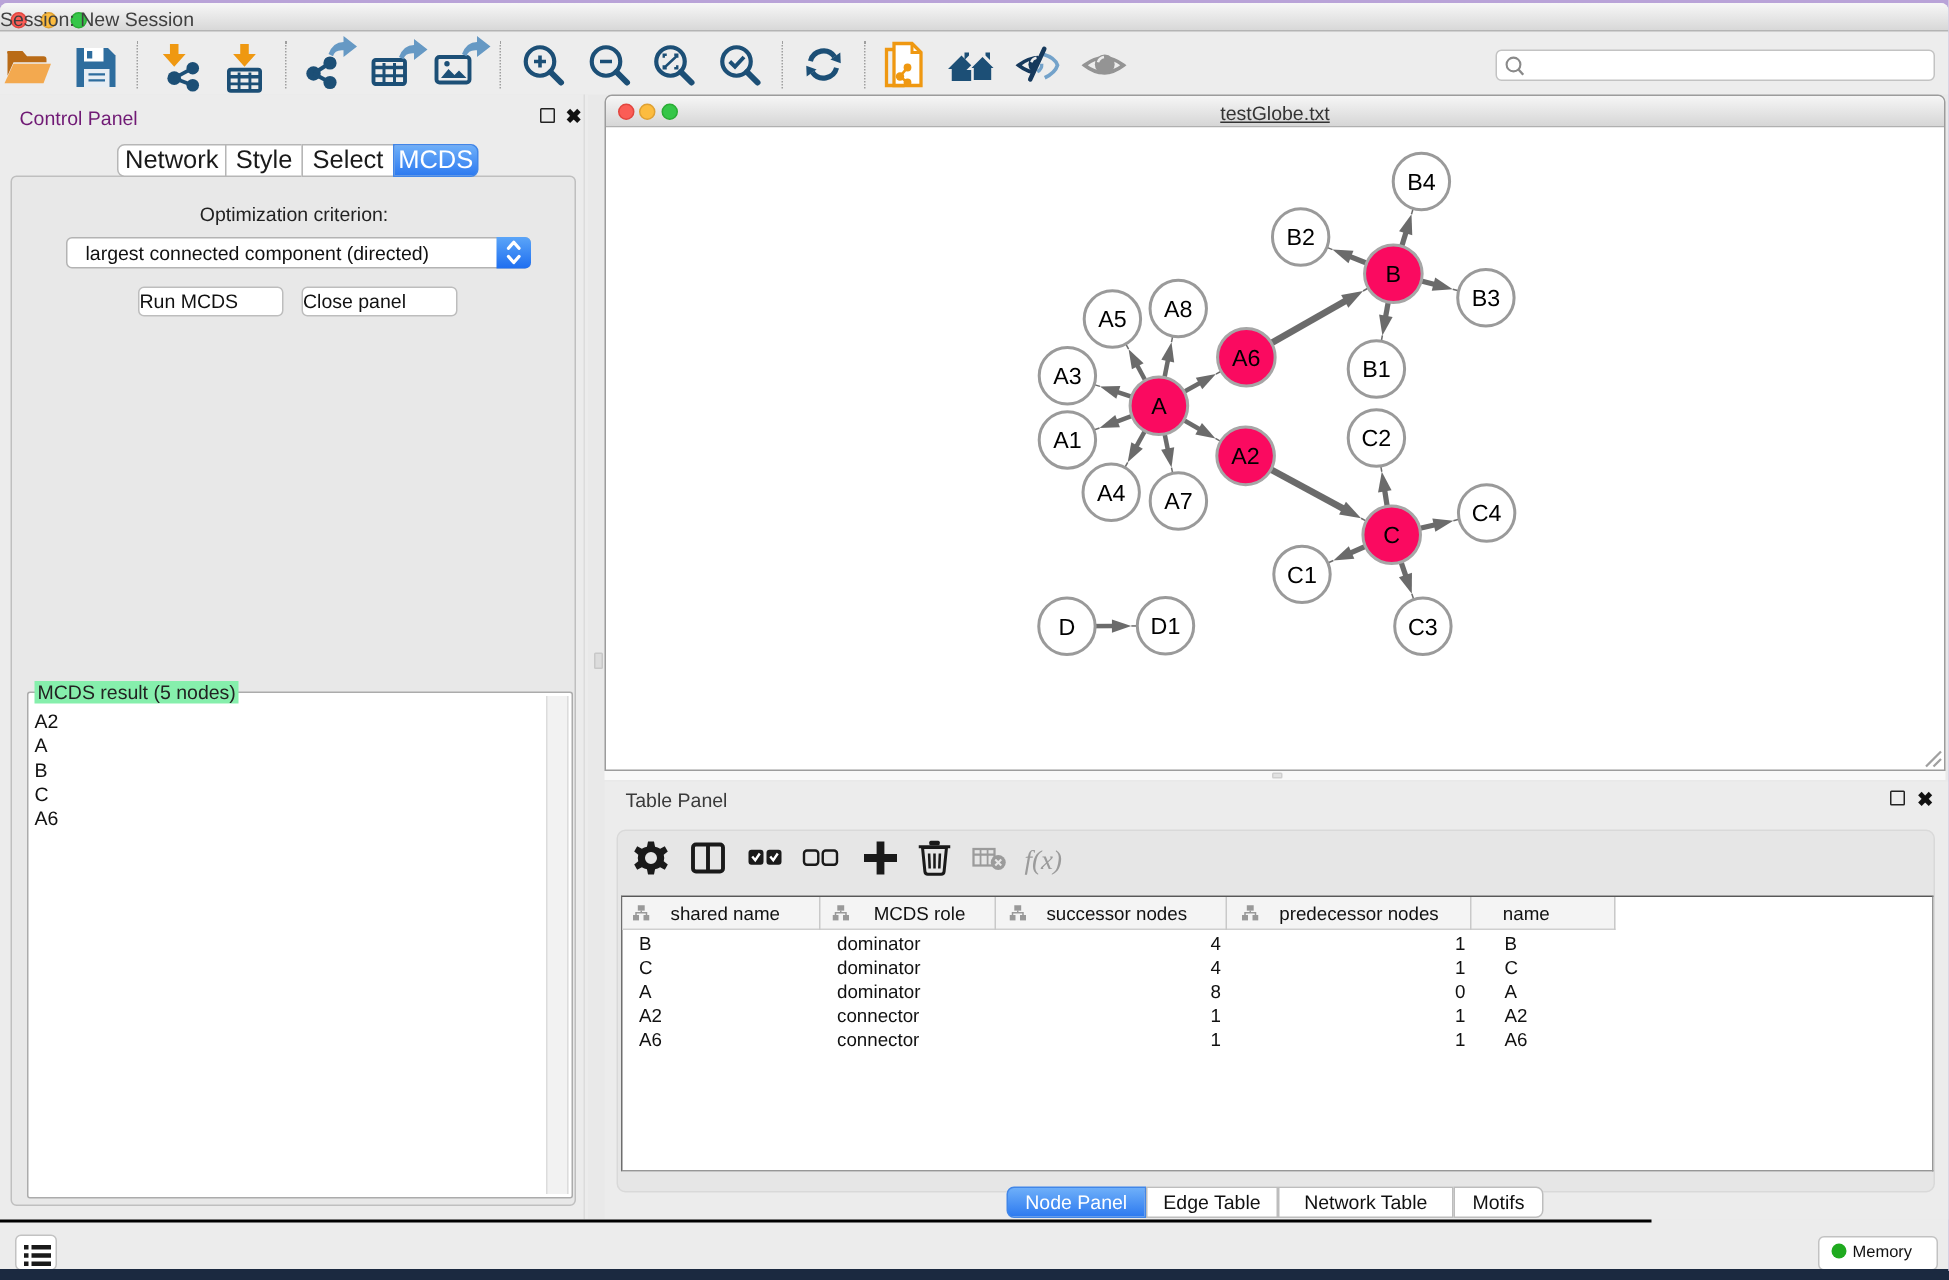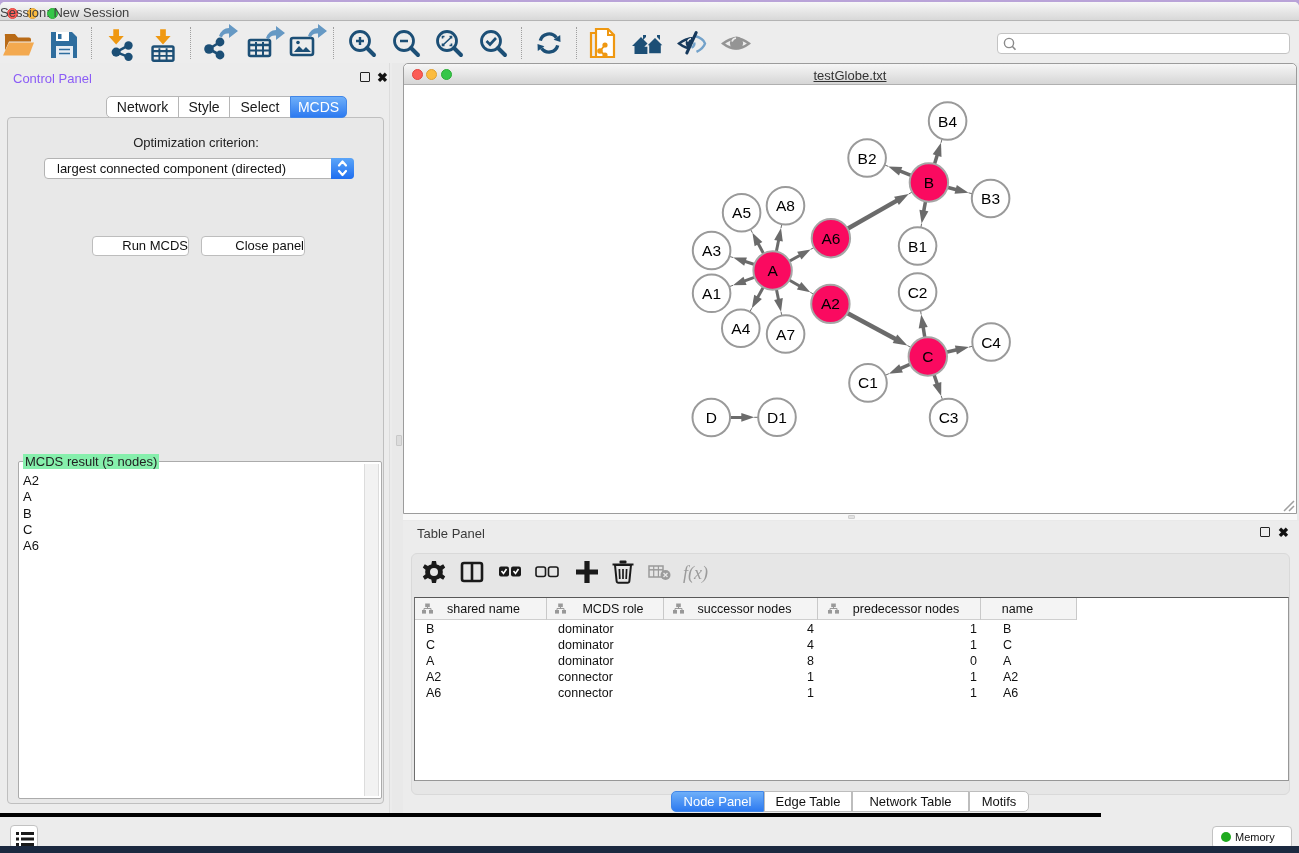--- a/index.html
+++ b/index.html
@@ -19,39 +19,39 @@
 
 #toolbar { position:absolute; left:0; top:20px; width:1299px; height:41px; background:#ededed; }
 .tbsep { position:absolute; top:5px; height:32px; width:0; border-left:1px dotted #9f9f9f; }
 #search { position:absolute; left:997px; top:11px; width:293px; height:21px; background:#fff; border:1px solid #c3c3c3; border-radius:4px; }
 
 
 #mainarea { position:absolute; left:0; top:61px; width:1299px; height:750px; background:#e9e9e9; }
 
 
 #cpanel { position:absolute; left:0; top:0; width:392px; height:750px; background:#ececec; }
-#cpanel-title { position:absolute; left:13px; top:8px; font-size:13px; color:#8b5cf6; }
+#cpanel-title { position:absolute; left:13px; top:8px; font-size:13px; color:#701a75; }
 .winbtn-sq { position:absolute; width:10px; height:10px; border:1.5px solid #222; border-radius:1px; }
 .winbtn-x { position:absolute; font-size:13px; font-weight:bold; color:#111; line-height:11px; }
 #cpanel .winbtn-sq { left:360px; top:9px; }
 #cpanel .winbtn-x { left:377px; top:9px; }
 
 #cp-tabs { position:absolute; left:78px; top:33px; height:22px; }
-.cptab { position:absolute; top:0; height:22px; background:#fff; border:1px solid #b6b6b6; font-size:14px; color:#1a1a1a; text-align:center; line-height:20px;margin-left:28px; }
+.cptab { position:absolute; top:0; height:22px; background:#fff; border:1px solid #b6b6b6; font-size:17px; color:#1a1a1a; text-align:center; line-height:20px; }
 #tab-network { left:0; width:73px; border-radius:5px 0 0 5px; }
 #tab-style { left:72px; width:52px; }
 #tab-select { left:123px; width:62px; }
 #tab-mcds { left:184px; width:57px; border-radius:0 5px 5px 0; background:linear-gradient(#6eaff9,#2d7af0); color:#fff; border-color:#4186e8; }
 
 #cp-panel { position:absolute; left:7px; top:54px; width:377px; height:687px; background:#e8e8e8; border:1px solid #bfbfbf; border-radius:4px; }
 #opt-label { position:absolute; left:0; top:72px; width:100%; text-align:center; font-size:13px; color:#222; }
 #combo { position:absolute; left:44px; top:95px; width:310px; height:21px; background:#fff; border:1px solid #b3b3b3; border-radius:4px; }
 #combo .ctext { position:absolute; left:12px; top:2px; font-size:13px; color:#111; }
 #combo .stepper { position:absolute; right:-1px; top:-1px; width:23px; height:21px; background:linear-gradient(#5ba5f8,#1e6ef0); border-radius:0 4px 4px 0; }
-.btn { position:absolute; height:20px; background:#fff; border:1px solid #bdbdbd; border-radius:4px; font-size:13px; color:#111; text-align:right; line-height:18px;margin-top:45px; }
+.btn { position:absolute; height:20px; background:#fff; border:1px solid #bdbdbd; border-radius:4px; font-size:13px; color:#111; text-align:left; line-height:18px; }
 #btn-run { left:92px; top:128px; width:97px; }
 #btn-close { left:201px; top:128px; width:104px; }
 
 #fieldset { position:absolute; left:18px; top:398px; width:364px; height:338px; border:1px solid #ababab; border-radius:2px; background:#fff; }
 #fs-legend { position:absolute; left:4px; top:-8px; background:#86efac; font-size:13px; color:#222; padding:0 2px; }
 #fs-list { position:absolute; left:4px; top:11px; font-size:13px; line-height:16.3px; color:#111; }
 #fs-scroll { position:absolute; right:2px; top:2px; width:15px; height:332px; background:#f2f2f2; border-left:1px solid #dcdcdc; border-right:1px solid #dcdcdc; }
 
 
 #netwin { position:absolute; left:403px; top:0; width:894px; height:451px; background:#fff; border:1px solid #9c9c9c; border-radius:5px 5px 0 0; }
@@ -75,21 +75,21 @@
 #tp-toolbar { position:absolute; left:8px; top:32px; width:879px; height:44px; }
 #tp-table { position:absolute; left:11px; top:76px; width:875px; height:184px; background:#fff; border-top:1px solid #585858; border-left:1px solid #6e6e6e; border-right:1px solid #979797; border-bottom:1px solid #979797; }
 #tp-header { position:absolute; left:0; top:0; width:662px; height:22px; background:#f4f4f4; border-bottom:1px solid #cfcfcf; font-size:12.5px; color:#111; }
 .hdrcell { position:absolute; top:0; height:22px; line-height:22px; text-align:center; border-right:1px solid #c9c9c9; }
 .trow { position:absolute; font-size:12.5px; color:#111; line-height:16px; }
 .hico { position:absolute; top:5px; }
 #tp-tabs { position:absolute; left:268px; top:270px; height:21px; font-size:13px; }
 .btab { position:absolute; top:0; height:21px; background:#fff; border:1px solid #bdbdbd; color:#111; text-align:center; line-height:19px; }
 
 
-#statusbar { position:absolute; left:0; top:811px; width:1101px; height:34px; background:#ececec; border-top:4px solid #000000; }
+#statusbar { position:absolute; left:0; top:811px; width:1101px; height:34px; background:#ececec; border-top:2px solid #000000; }
 #sb-left { position:absolute; left:10px; top:8px; width:28px; height:24px; background:#fff; border:1px solid #c2c2c2; border-radius:4px; }
 #sb-right { position:absolute; left:1212px; top:9px; width:80px; height:23px; background:#fff; border:1px solid #c2c2c2; border-radius:4px; font-size:11px; color:#111; line-height:21px; }
 #sb-right .dot { display:inline-block; width:10px; height:10px; border-radius:50%; background:#1faa1f; margin:0 4px 0 8px; vertical-align:-1px; }
 </style>
 </head>
 <body>
 <div id="appwin">
   <div id="titlebar">
     <div class="tl t1"></div>
       <div class="tl t2"></div>

